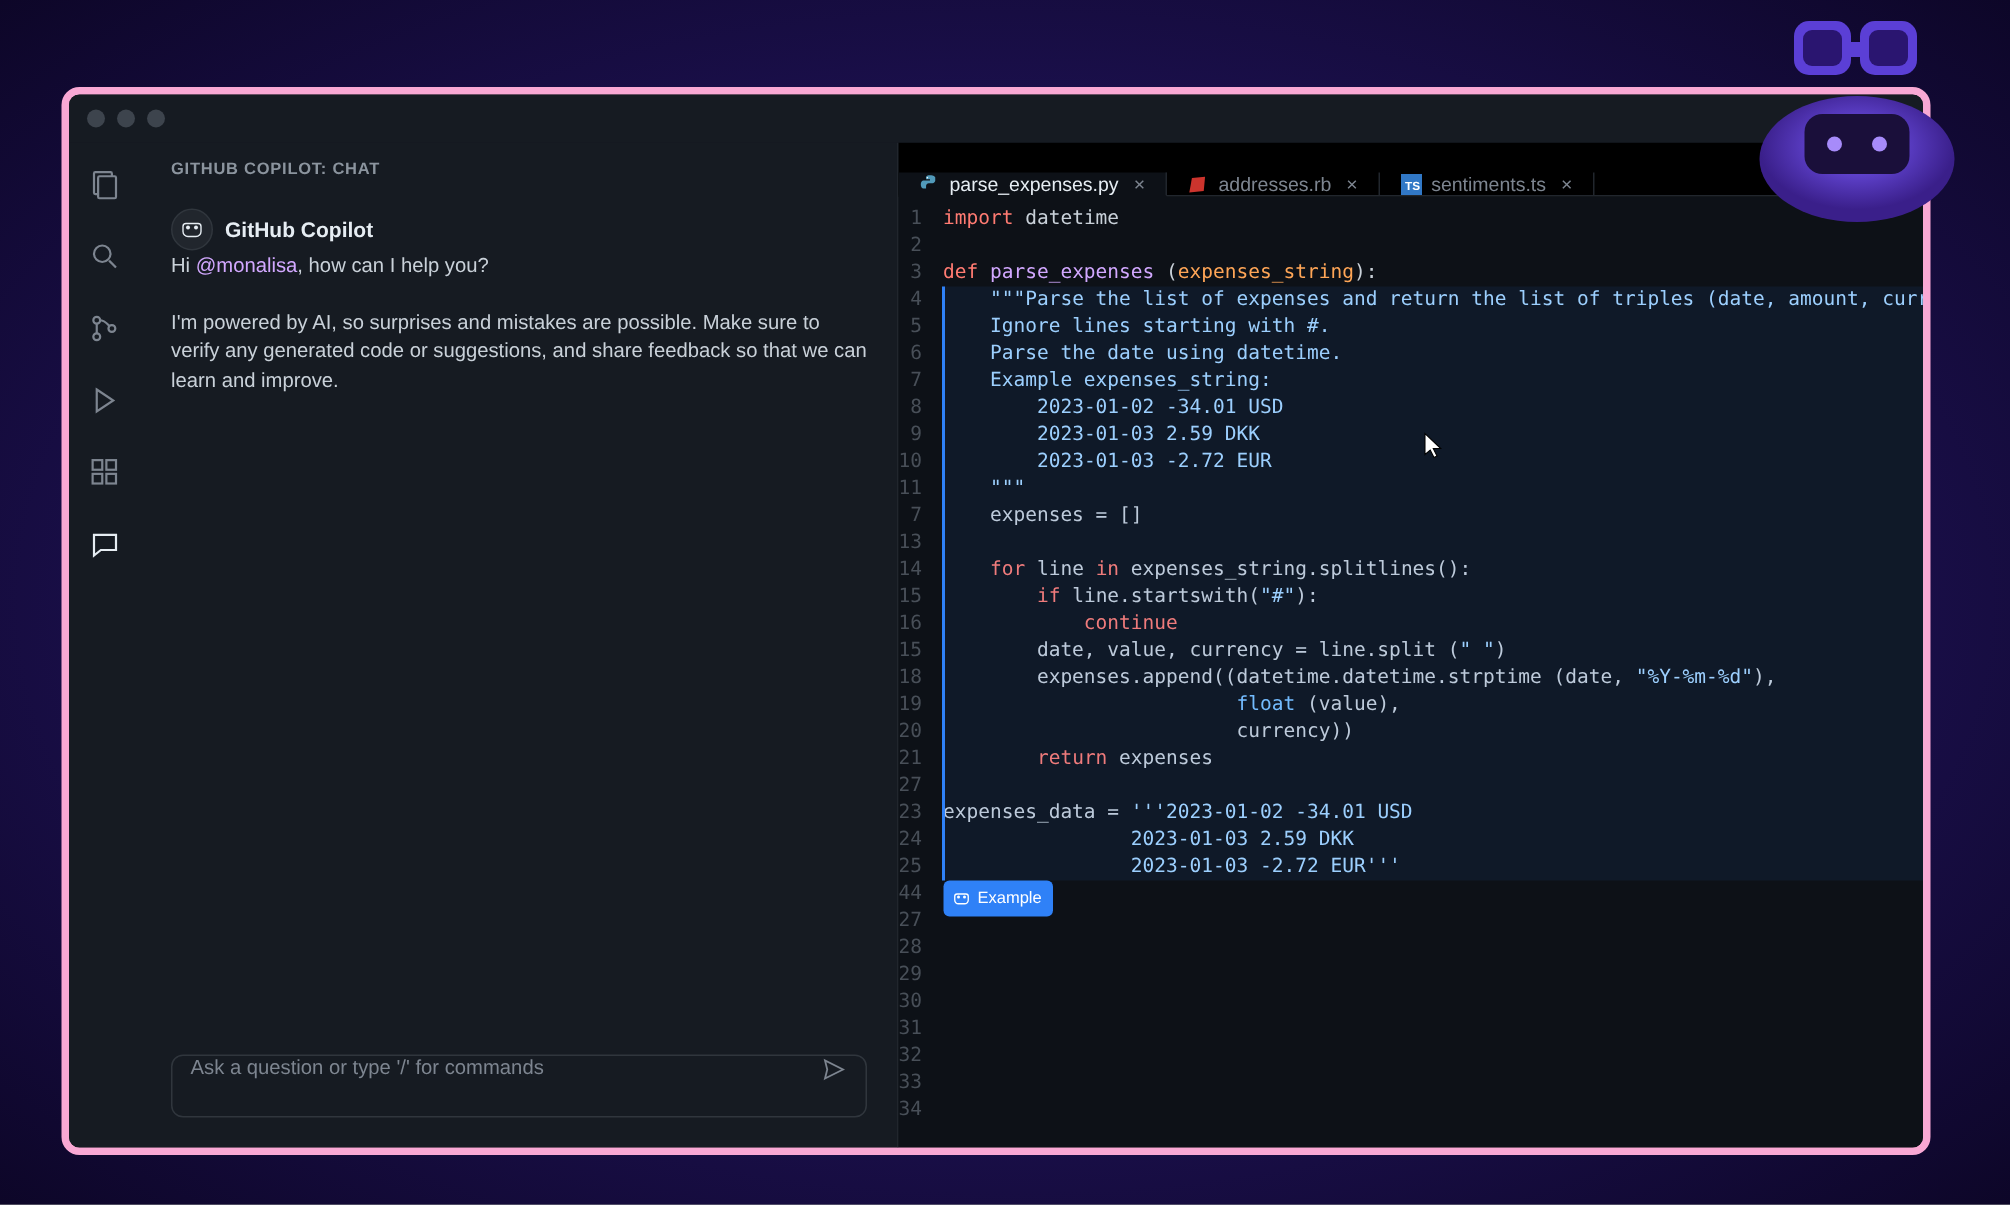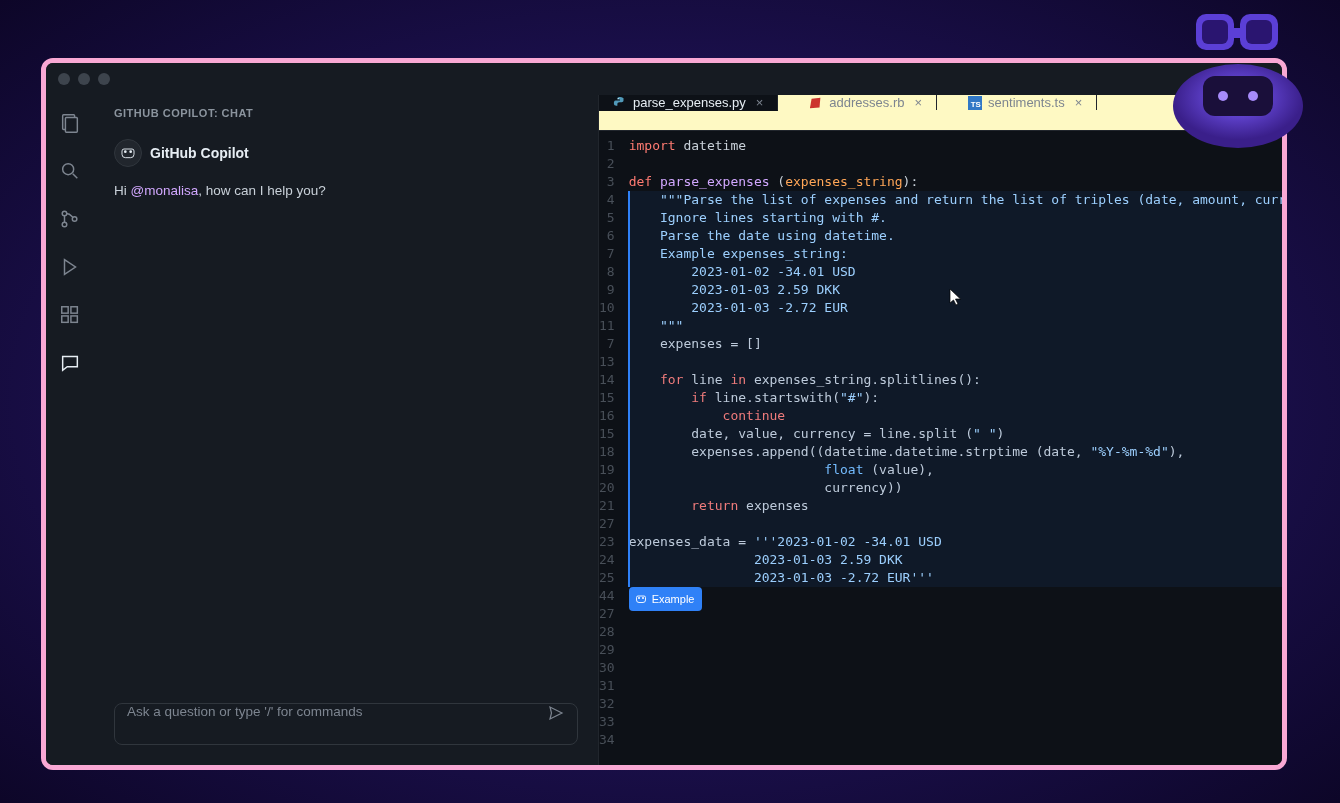--- a/index.html
+++ b/index.html
@@ -60,41 +60,41 @@
   flex-direction: column;
   border-right: 1px solid #21262d;
 }
 .chat-header {
   height: 36px;
   padding: 0 20px;
   display: flex; align-items: center;
   color: #8b949e; font-size: 11px; font-weight: 600; letter-spacing: 0.5px;
 }
 .chat-body { flex: 1; padding: 8px 20px 0 20px; overflow-y: auto; }
-.chat-avatar-row { display: flex; align-items: center; gap: 8px; margin-bottom: 14px; }
+.chat-avatar-row { display: flex; align-items: center; gap: 8px; }
 .avatar {
   width: 28px; height: 28px; border-radius: 50%;
   background: #21262d; border: 1px solid #30363d;
   display: flex; align-items: center; justify-content: center;
 }
 .avatar svg { width: 16px; height: 16px; }
 .copilot-name { color: #e6edf3; font-size: 14px; font-weight: 600; }
 .chat-msg { color: #c9d1d9; font-size: 13.5px; line-height: 1.45; margin-bottom: 18px; }
 .chat-msg .mention { color: #d2a8ff; }
 .chat-input-wrap { padding: 10px 20px 20px 20px; }
 .chat-input {
   border: 1px solid #30363d; border-radius: 8px;
   height: 42px; display: flex; align-items: flex-start;
   padding: 0 12px; color: #7d8590;
   font-size: 13.5px;
 }
 .chat-input .ph { flex: 1; }
 .send-icon { color: #7d8590; }
 .editor-panel { flex: 1; display: flex; flex-direction: column; background: #0d1117; overflow: hidden; }
-.tabs { height: 36px; display: flex; align-items: flex-start; background: #fef9c3; border-bottom: 1px solid #21262d; gap: 17px; }
+.tabs { height: 36px; display: flex; align-items: flex-end; background: #000000; border-bottom: 1px solid #21262d; }
 .tab {
   display: flex; align-items: center; gap: 6px;
   padding: 0 14px; font-size: 13px; color: #7d8590; cursor: pointer;
   border-right: 1px solid #21262d;
 }
 .tab.active { color: #e6edf3; background: #0d1117; border-bottom: 1px solid #0d1117; margin-bottom: -1px; }
 .tab .file-icon { width: 14px; height: 14px; }
 .tab .close { color: #7d8590; font-size: 13px; margin-left: 4px; }
 .code-area { flex: 1; display: flex; overflow: hidden; font-family: ui-monospace, "SF Mono", Menlo, Consolas, monospace; font-size: 13px; line-height: 18px; padding-top: 6px; }
 .gutter { width: 50px; text-align: right; color: #484f58; padding-right: 14px; user-select: none; }
@@ -196,20 +196,21 @@
                 <circle cx="8" cy="10" r="2"></circle>
                 <circle cx="16" cy="10" r="2"></circle>
                 <path d="M6 6h12a3 3 0 013 3v5a5 5 0 01-5 5H8a5 5 0 01-5-5V9a3 3 0 013-3z" fill="none" stroke="#e6edf3" stroke-width="1.4"></path>
               </svg>
           </div>
           <div class="copilot-name">GitHub Copilot</div>
         </div>
         <div class="chat-msg">
           <span>Hi </span><span class="mention">@monalisa</span><span>, how can I help you?</span>
         </div>
+        <div class="chat-msg">I'm powered by AI, so surprises and mistakes are possible. Make sure to verify any generated code or suggestions, and share feedback so that we can learn and improve.</div>
       </div>
       <div class="chat-input-wrap">
         <div class="chat-input">
           <span class="ph">Ask a question or type '/' for commands</span>
           <span class="send-icon">
             <svg width="18" height="18" viewBox="0 0 24 24" fill="none" stroke="currentColor" stroke-width="1.6">
                 <path d="M4 20l16-8L4 4l2 8-2 8z"></path>
               </svg>
           </span>
         </div>

